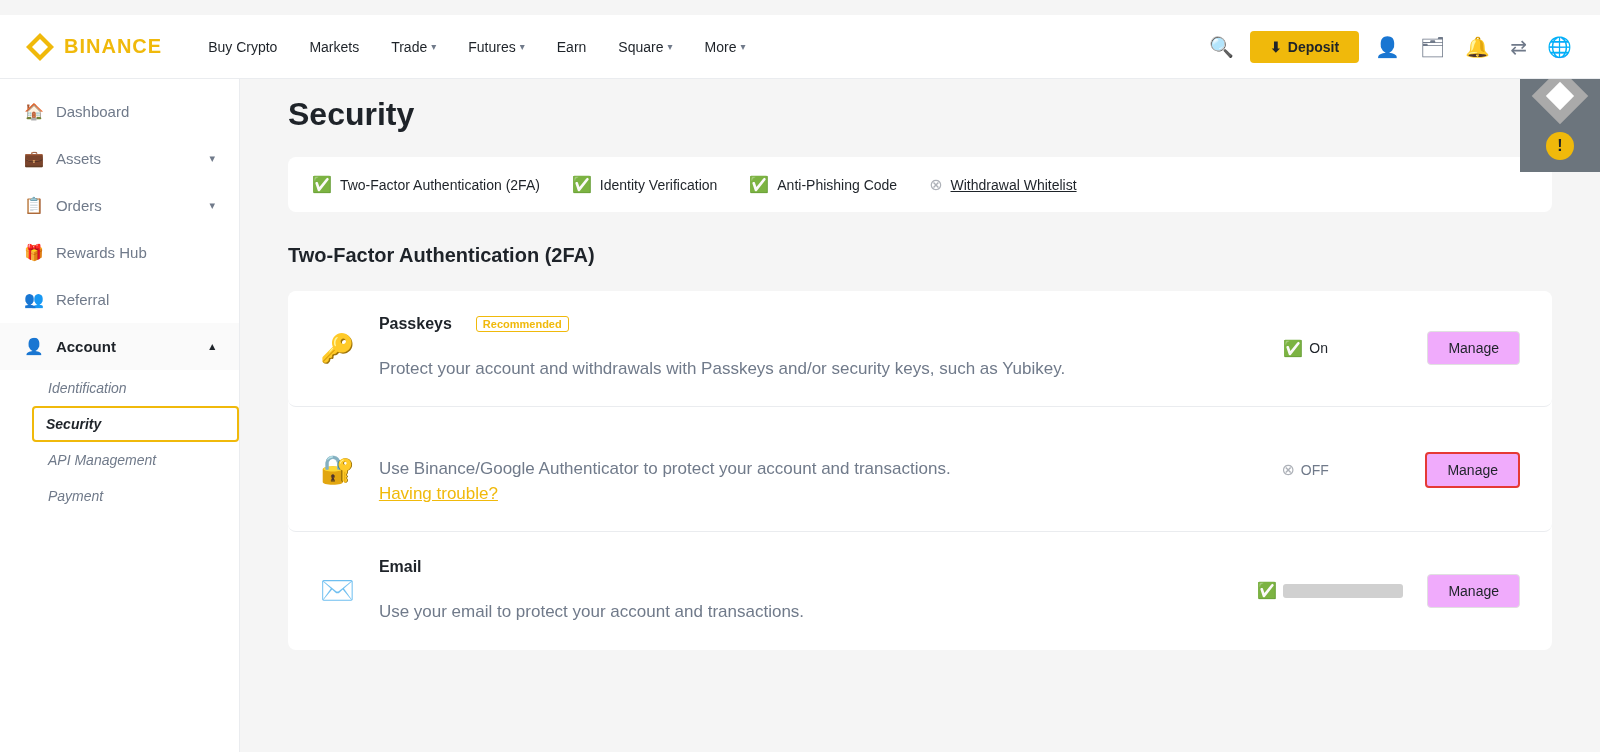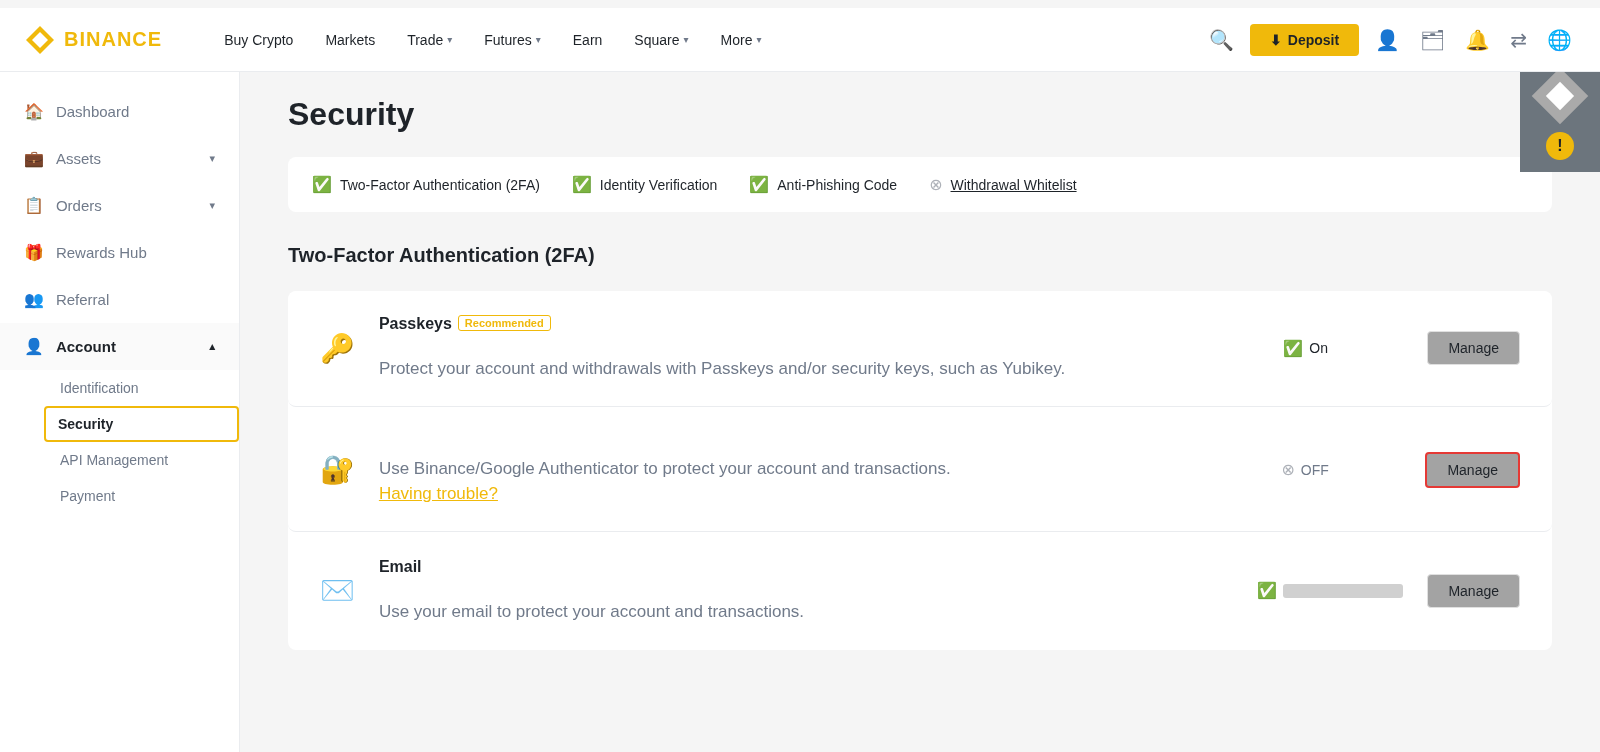--- a/index.html
+++ b/index.html
@@ -1,21 +1,21 @@
 <!DOCTYPE html>
 <html><head>
   <meta charset="utf-8">
   <style>
     * { box-sizing: border-box; margin: 0; padding: 0; }
     body { font-family: -apple-system, BlinkMacSystemFont, 'Segoe UI', sans-serif; background: #f5f5f5; color: #1e2329; }
 
     
     .topnav {
       display: flex; align-items: center; background: #fff; border-bottom: 1px solid #eaecef;
-      padding: 0 24px; height: 64px; position: fixed; top: 8px; left: 0; right: 0; z-index: 100; gap: 16px;
+      padding: 0 24px; height: 64px; position: fixed; top: 15px; left: 0; right: 0; z-index: 100;
     }
     .topnav-logo { display: flex; align-items: center; gap: 8px; margin-right: 32px; text-decoration: none; }
     .logo-diamond { width: 32px; height: 32px; }
     .logo-text { font-size: 20px; font-weight: 700; color: #f0b90b; letter-spacing: 1px; }
     .topnav-menu { display: flex; align-items: center; gap: 4px; flex: 1; }
     .nav-item {
       padding: 8px 14px; font-size: 14px; color: #1e2329; cursor: pointer; border-radius: 4px;
       white-space: nowrap; display: flex; align-items: center; gap: 4px;
       background: none; border: none; font-weight: 500;
     }
@@ -36,21 +36,21 @@
       padding: 24px 0; min-height: calc(100vh - 64px); flex-shrink: 0;
       position: fixed; top: 64px; left: 0; bottom: 0; overflow-y: auto;
     }
     .sidebar-item {
       display: flex; align-items: center; gap: 12px; padding: 14px 24px;
       color: #707a8a; cursor: pointer; font-size: 15px; font-weight: 500;
     }
     .sidebar-item.active { color: #1e2329; font-weight: 600; background: #fafafa; }
     .sidebar-icon { font-size: 16px; color: #707a8a; }
     .sidebar-chevron { margin-left: auto; font-size: 11px; }
-    .sidebar-sub { padding-left: 60px; }
+    .sidebar-sub { padding-left: 48px; font-style: italic; }
     .sidebar-sub-item {
       display: block; padding: 10px 24px 10px 0; color: #707a8a; font-size: 14px;
       cursor: pointer;
     }
     .sidebar-sub-item.active {
       color: #1e2329; font-weight: 700;
       border: 2px solid #f0b90b; border-radius: 4px; padding: 8px 24px 8px 12px;
       margin-left: -16px; background: #fff;
     }
 
@@ -74,35 +74,35 @@
 
     
     .security-card {
       background: #fff; border-radius: 8px; padding: 24px 32px;
       display: flex; align-items: center; gap: 24px; margin-bottom: 2px;
       border-bottom: 1px solid #eaecef;
     }
     .security-card:last-child { border-bottom: none; }
     .card-icon { font-size: 28px; flex-shrink: 0; }
     .card-info { flex: 1; }
-    .card-title { font-size: 16px; font-weight: 700; margin-bottom: 4px; display: flex; align-items: flex-start; gap: 6px; }
+    .card-title { font-size: 16px; font-weight: 700; margin-bottom: 4px; display: flex; align-items: center; gap: 24px; }
     .recommended-badge {
       font-size: 11px; color: #f0b90b; border: 1px solid #f0b90b; border-radius: 3px;
       padding: 1px 6px; font-weight: 600;
     }
     .card-desc { font-size: 17px; color: #707a8a; line-height: 1.5; margin-top: 23px; }
     .card-link { color: #f0b90b; text-decoration: underline; cursor: pointer; text-align: center; }
     .card-status { display: flex; align-items: center; gap: 6px; min-width: 120px; font-size: 14px; font-weight: 500; }
     .status-on { color: #1e2329; }
     .status-off { color: #707a8a; }
     .status-icon-green { color: #02c076; font-size: 16px; }
     .status-icon-gray { color: #adb1b8; font-size: 16px; }
     .manage-btn {
       padding: 8px 20px; border: 1px solid #e0e0e0; border-radius: 4px;
-      background: #a3a3a3; color: #1e2329; font-size: 14px; font-weight: 500;
+      background: #f0abfc; color: #1e2329; font-size: 14px; font-weight: 500;
       cursor: pointer; min-width: 90px; text-align: center;
     }
     .manage-btn-highlighted {
       border: 2px solid #e53935 !important;
     }
     .email-redacted {
       display: inline-block; width: 120px; height: 14px; background: #d0d0d0; border-radius: 3px; vertical-align: middle;
     }
 
     

